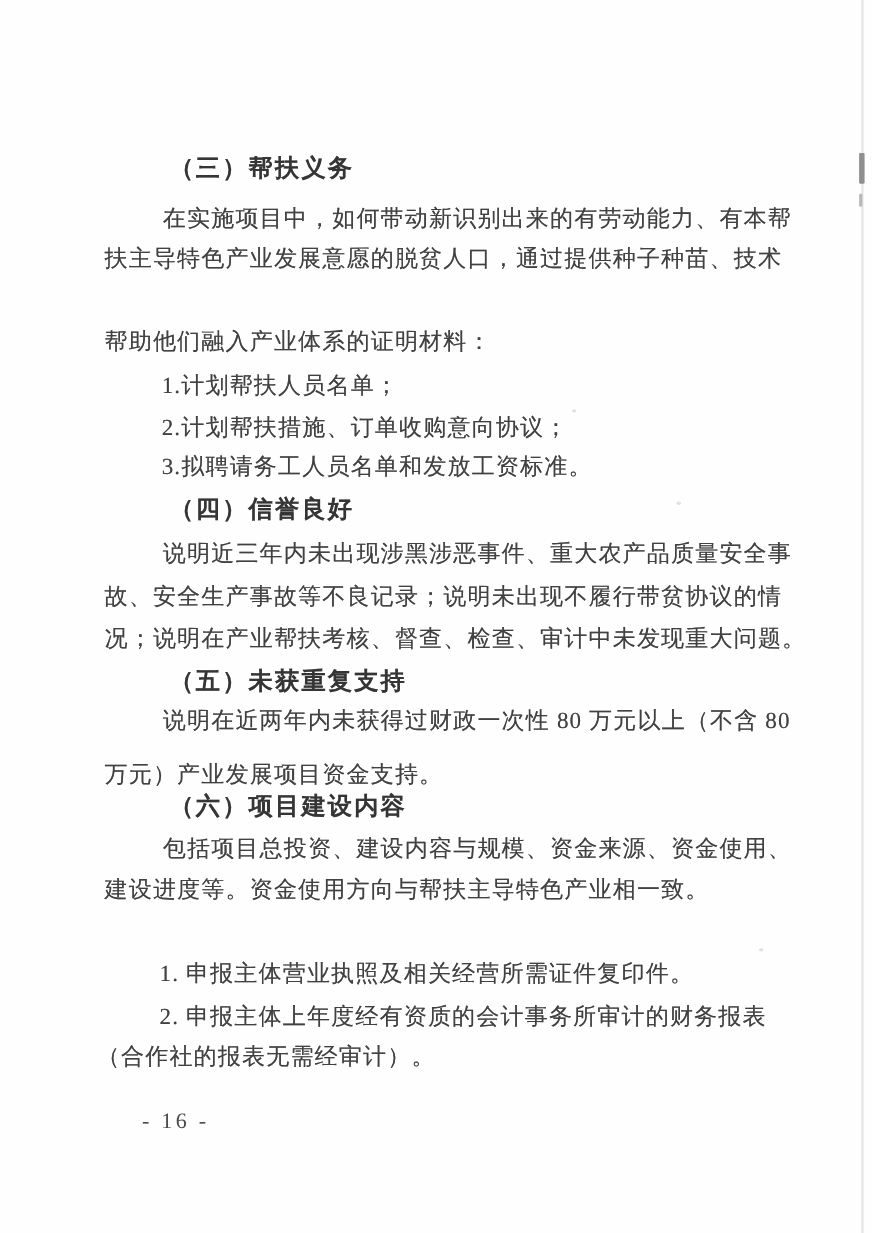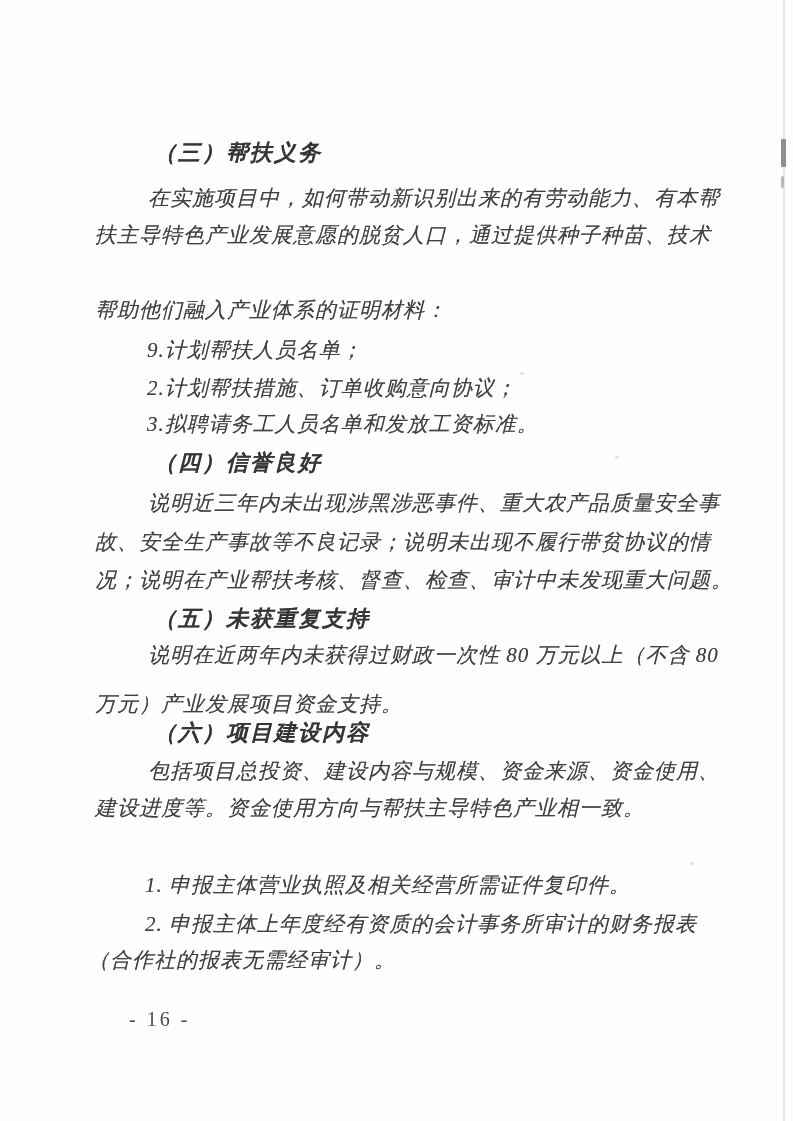--- a/index.html
+++ b/index.html
@@ -16,21 +16,20 @@
     font-family: "Liberation Serif", serif;
   }
   .line {
     position: absolute;
     white-space: nowrap;
     color: #414141;
     font-size: 21px;
     letter-spacing: 1px;
     line-height: 1.2;
     text-shadow: 0 0 0.5px rgba(70,70,70,0.55);
-    font-style: italic;
   }
   .h-kai {
     font-weight: bold;
     color: #353535;
     font-size: 22px;
     letter-spacing: 2px;
   }
   .h-hei {
     font-family: "Liberation Sans", sans-serif;
     font-weight: bold;
@@ -89,21 +88,21 @@
 <body>
 
 <div class="page">
 
   <div class="line h-kai" style="top:140px;left:154px">（三）帮扶义务</div>
 
   <div class="line" style="top:186px;left:148px">在实施项目中，如何带动新识别出来的有劳动能力、有本帮</div>
   <div class="line" style="top:223px;left:95px">扶主导特色产业发展意愿的脱贫人口，通过提供种子种苗、技术</div>
   <div class="line" style="top:298px;left:95px">帮助他们融入产业体系的证明材料：</div>
 
-  <div class="line" style="top:338px;left:147px">9.计划帮扶人员名单；</div>
+  <div class="line" style="top:338px;left:147px">1.计划帮扶人员名单；</div>
   <div class="line" style="top:376px;left:147px">2.计划帮扶措施、订单收购意向协议；</div>
   <div class="line" style="top:412px;left:147px">3.拟聘请务工人员名单和发放工资标准。</div>
 
   <div class="line h-kai" style="top:450px;left:154px">（四）信誉良好</div>
 
   <div class="line" style="top:491px;left:148px">说明近三年内未出现涉黑涉恶事件、重大农产品质量安全事</div>
   <div class="line" style="top:530px;left:95px">故、安全生产事故等不良记录；说明未出现不履行带贫协议的情</div>
   <div class="line" style="top:568px;left:95px">况；说明在产业帮扶考核、督查、检查、审计中未发现重大问题。</div>
 
   <div class="line h-kai" style="top:606px;left:154px">（五）未获重复支持</div>

